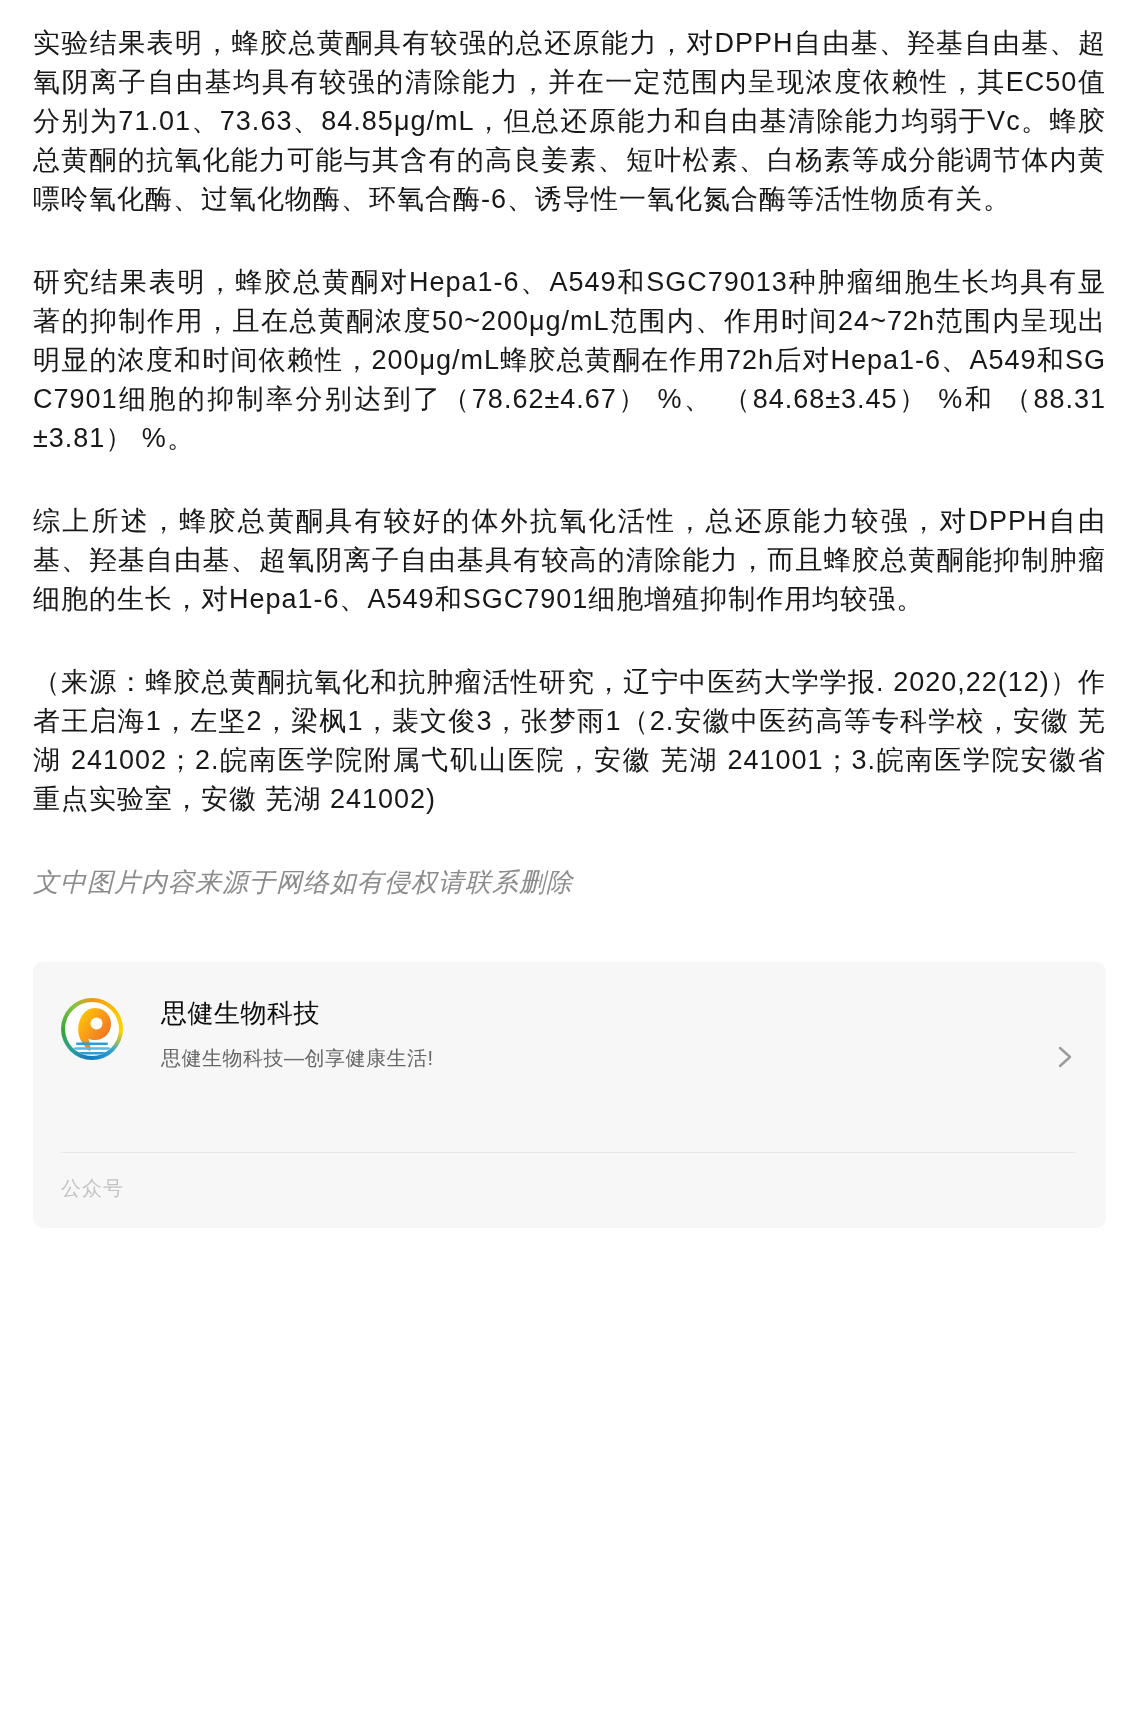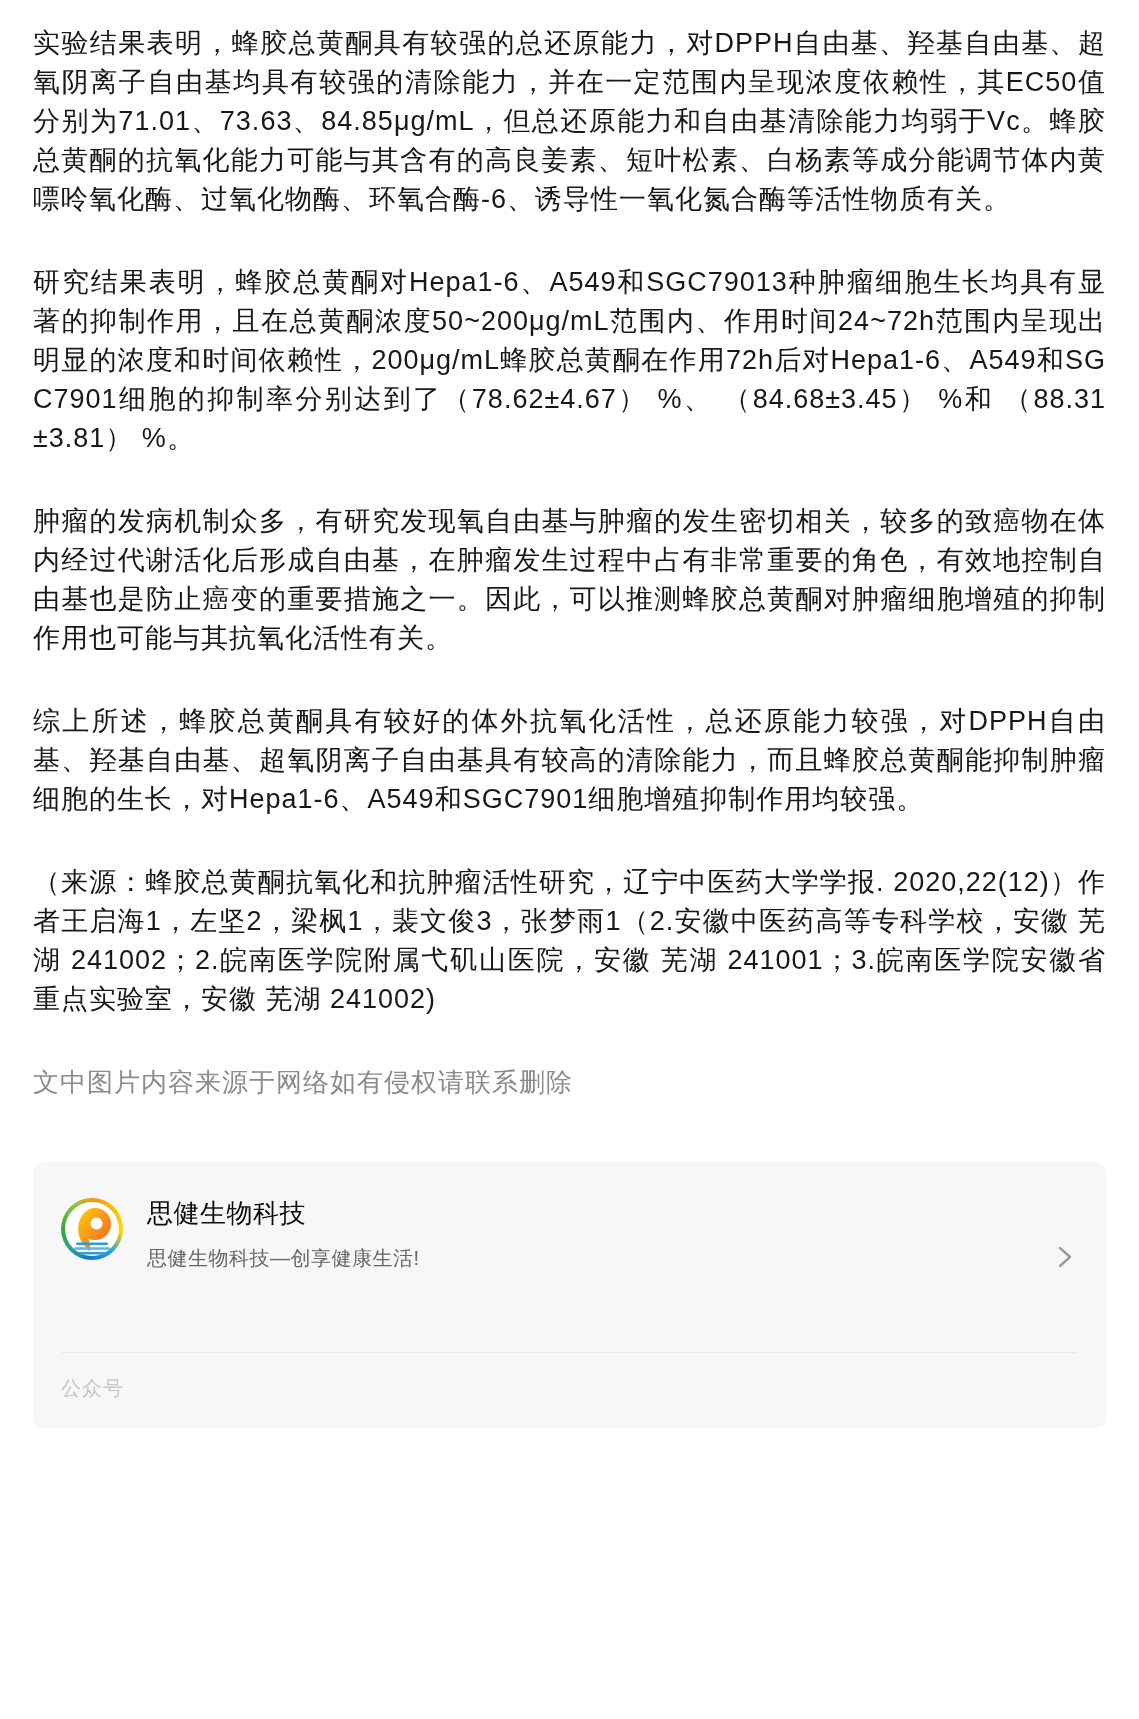--- a/index.html
+++ b/index.html
@@ -21,20 +21,21 @@
     text-align: justify;
     margin: 0 0 44px 0;
     word-break: break-all;
   }
   .disclaimer {
     font-size: 26px;
     line-height: 39px;
     letter-spacing: 1px;
     color: #8b8b8b;
     margin: 0 0 60px 0;
+    font-style: italic;
   }
   
   .card {
     background: #f7f7f7;
     border-radius: 10px;
     padding: 34px 30px 0 28px;
     position: relative;
     cursor: pointer;
   }
   .card-main {
@@ -59,21 +60,21 @@
     width: 100%;
     height: 100%;
     border-radius: 50%;
     background: #ffffff;
     overflow: hidden;
     display: flex;
     align-items: center;
     justify-content: center;
   }
   .logo-inner svg { width: 100%; height: 100%; display: block; }
-  .card-text { flex: 1; margin-left: 24px; min-width: 0; padding-right: 60px; }
+  .card-text { flex: 1; margin-left: 38px; min-width: 0; padding-right: 60px; }
   .card-title {
     font-size: 26px;
     line-height: 30px;
     color: #0d0d0d;
     margin-top: 2px;
     letter-spacing: 0.5px;
   }
   .card-desc {
     font-size: 20px;
     line-height: 24px;
@@ -111,21 +112,20 @@
     font-family: Liberation Serif, serif;
   }
 </style>
 </head>
 <body>
 
 <div class="page">
 
   <p class="para">实验结果表明，蜂胶总黄酮具有较强的总还原能力，对DPPH自由基、羟基自由基、超氧阴离子自由基均具有较强的清除能力，并在一定范围内呈现浓度依赖性，其EC50值分别为71.01、73.63、84.85μg/mL，但总还原能力和自由基清除能力均弱于Vc。蜂胶总黄酮的抗氧化能力可能与其含有的高良姜素、短叶松素、白杨素等成分能调节体内黄嘌呤氧化酶、过氧化物酶、环氧合酶-6、诱导性一氧化氮合酶等活性物质有关。</p>
   <p class="para">研究结果表明，蜂胶总黄酮对Hepa1-6、A549和SGC79013种肿瘤细胞生长均具有显著的抑制作用，且在总黄酮浓度50~200μg/mL范围内、作用时间24~72h范围内呈现出明显的浓度和时间依赖性，200μg/mL蜂胶总黄酮在作用72h后对Hepa1-6、A549和SGC7901细胞的抑制率分别达到了（78.62±4.67） %、 （84.68±3.45） %和 （88.31±3.81） %。</p>
-  <p class="para">肿瘤的发病机制众多，有研究发现氧自由基与肿瘤的发生密切相关，较多的致癌物在体内经过代谢活化后形成自由基，在肿瘤发生过程中占有非常重要的角色，有效地控制自由基也是防止癌变的重要措施之一。因此，可以推测蜂胶总黄酮对肿瘤细胞增殖的抑制作用也可能与其抗氧化活性有关。</p>
   <p class="para">综上所述，蜂胶总黄酮具有较好的体外抗氧化活性，总还原能力较强，对DPPH自由基、羟基自由基、超氧阴离子自由基具有较高的清除能力，而且蜂胶总黄酮能抑制肿瘤细胞的生长，对Hepa1-6、A549和SGC7901细胞增殖抑制作用均较强。</p>
   <p class="para">（来源：蜂胶总黄酮抗氧化和抗肿瘤活性研究，辽宁中医药大学学报. 2020,22(12)）作者王启海1，左坚2，梁枫1，裴文俊3，张梦雨1（2.安徽中医药高等专科学校，安徽 芜湖 241002；2.皖南医学院附属弋矶山医院，安徽 芜湖 241001；3.皖南医学院安徽省重点实验室，安徽 芜湖 241002)</p>
 
   <p class="disclaimer">文中图片内容来源于网络如有侵权请联系删除</p>
 
   <div class="card">
     <div class="card-main">
 
       <div class="logo">
         <div class="logo-inner">

